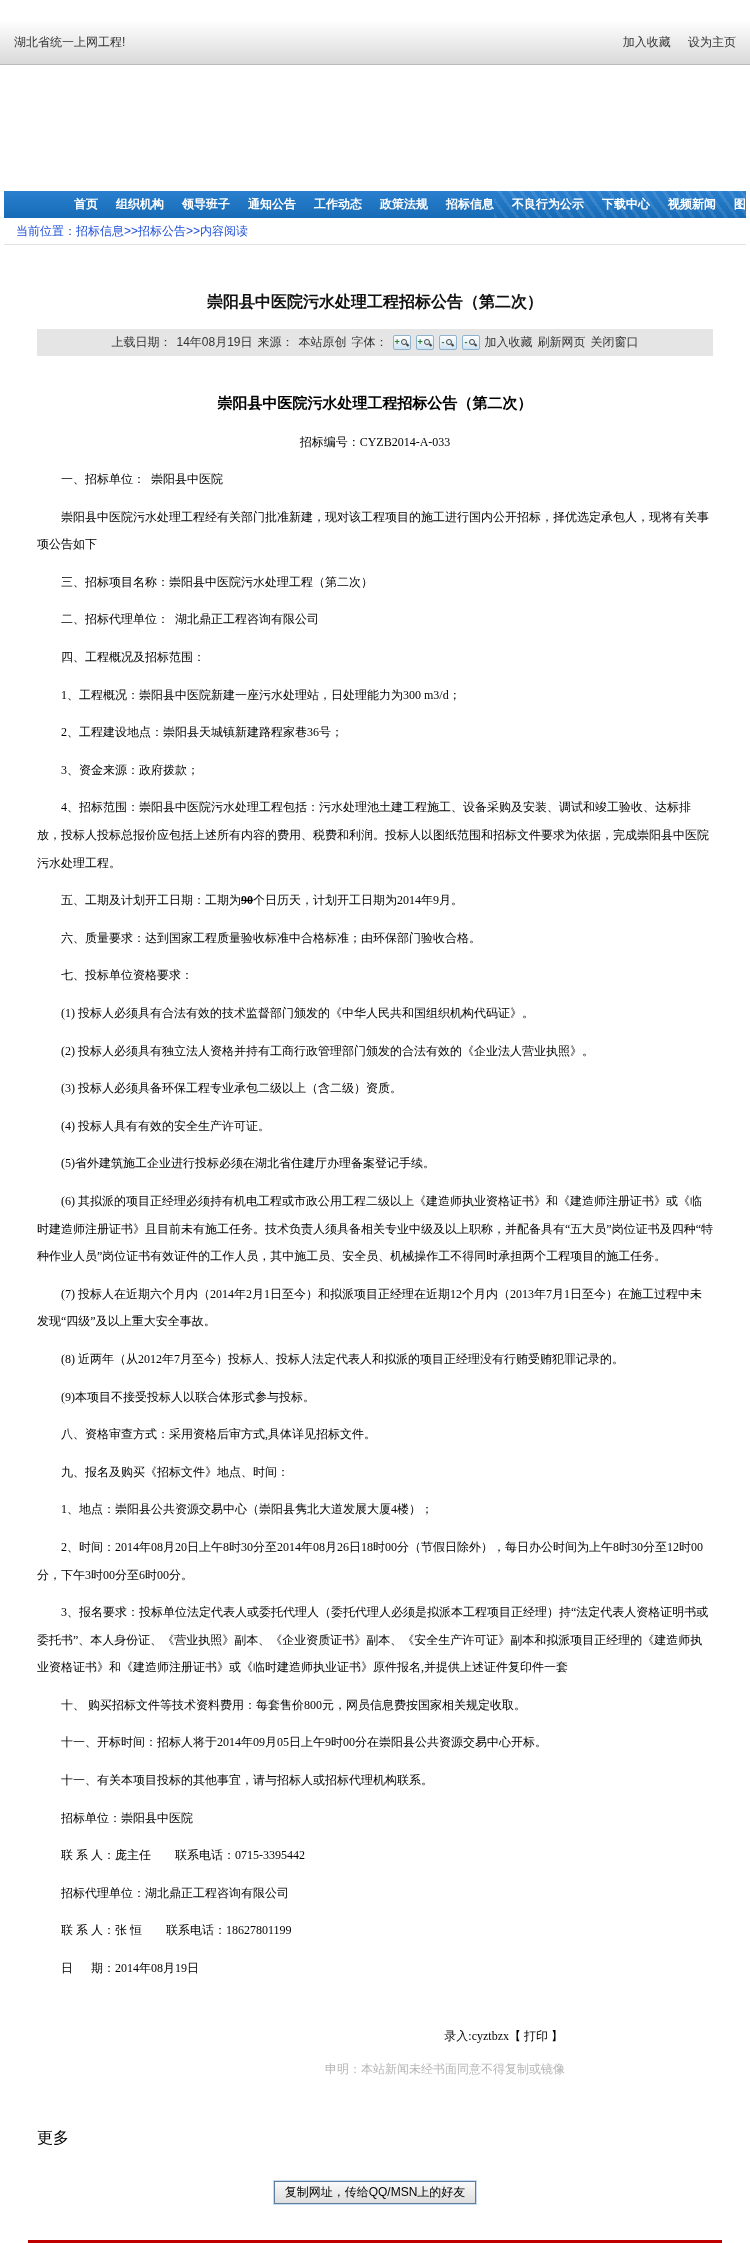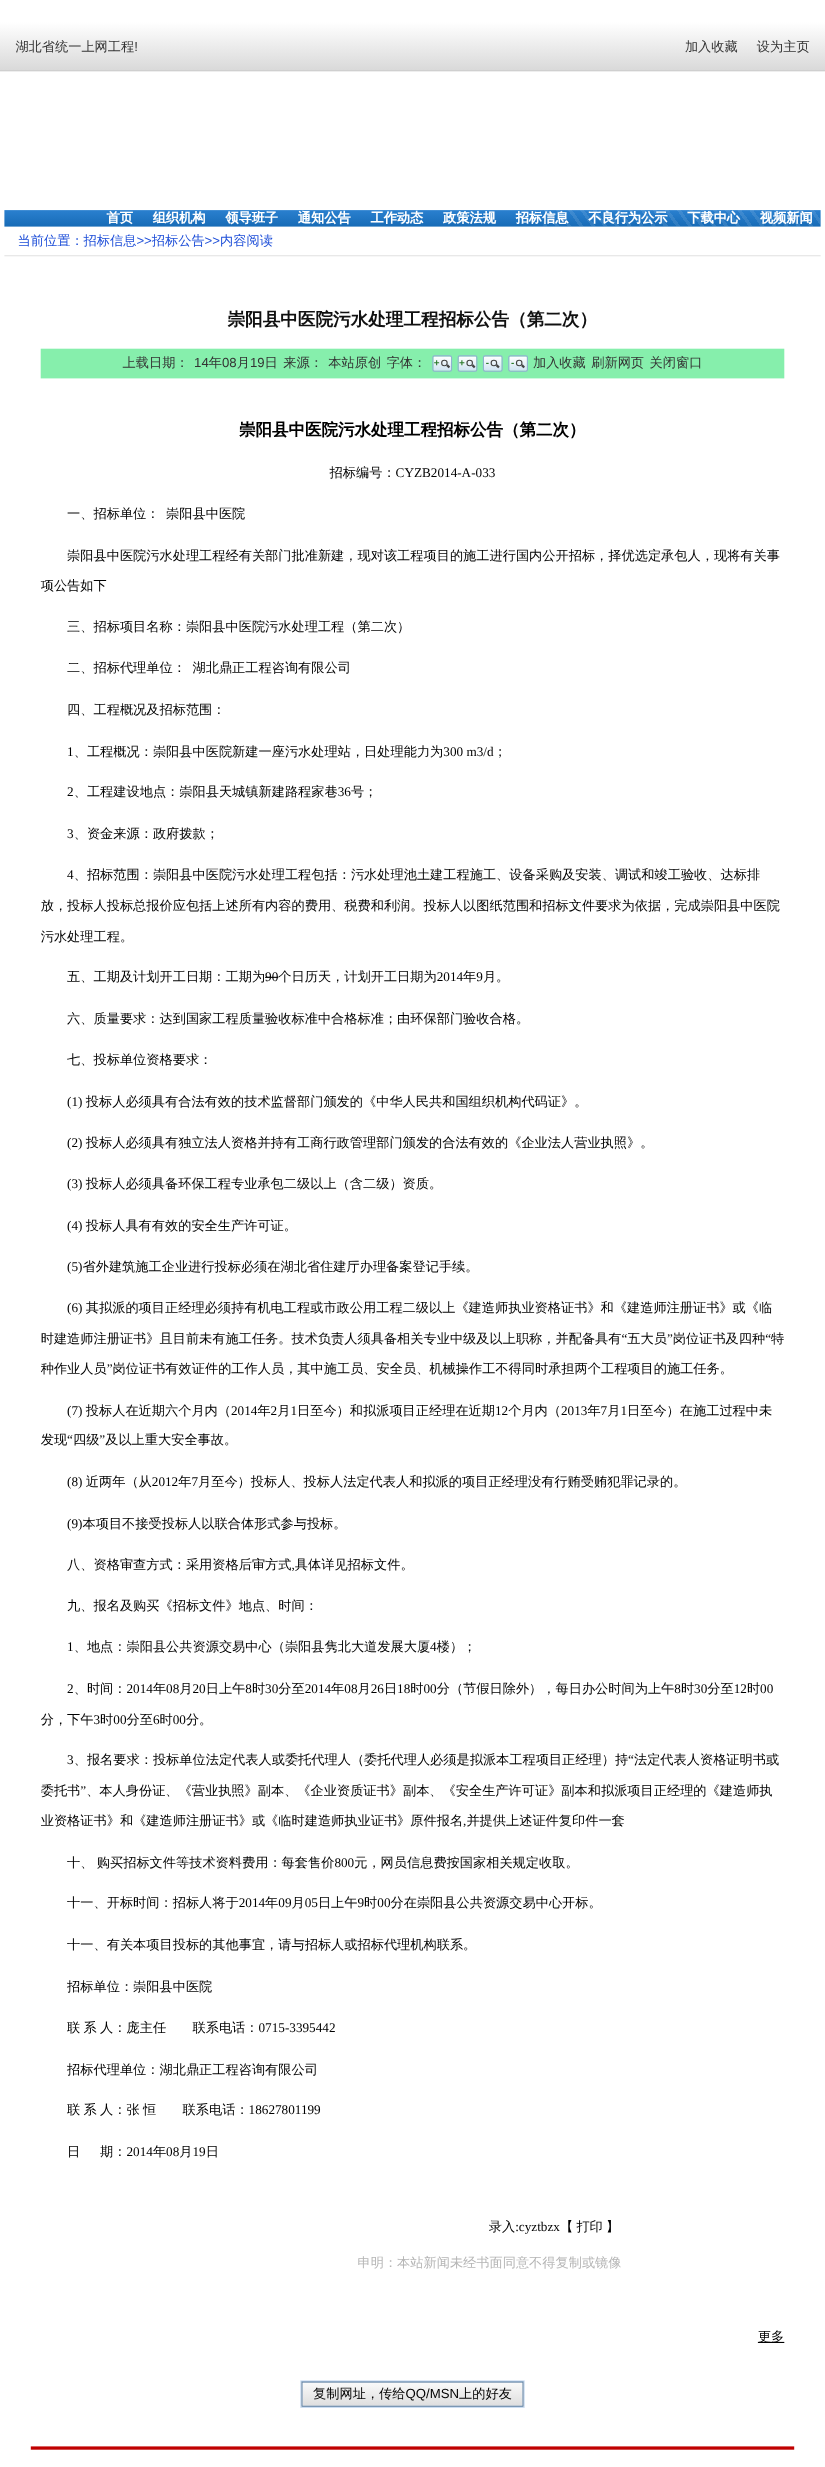--- a/index.html
+++ b/index.html
@@ -7,61 +7,61 @@
   body { width:750px; font-family:"Liberation Sans","DejaVu Sans",sans-serif; color:#000; }
 
   
   .topbar { height:45px; background:linear-gradient(#ffffff,#d9d9d9); border-bottom:1px solid #b9b9b9;
             display:flex; justify-content:space-between; align-items:center; padding:0 14px; font-size:12px; color:#333;margin-top:20px; }
   .topbar a { color:#333; text-decoration:none; margin-left:14px; cursor:pointer; }
 
   .banner-space { height:126px; background:#fff; }
 
   
-  .nav { position:relative; margin:0 4px; height:15px; background:linear-gradient(#2a80cf,#176bb6);
-         display:flex; align-items:center; padding-left:84px; overflow:hidden; }
+  .nav { position:relative; margin:0 4px; height:27px; background:linear-gradient(#2a80cf,#176bb6);
+         display:flex; align-items:center; padding-left:61px; overflow:hidden; }
   .nav::after { content:""; position:absolute; right:0; top:0; width:34%; height:100%;
                 background:repeating-linear-gradient(55deg, rgba(255,255,255,.10) 0 3px, rgba(255,255,255,0) 3px 9px); }
   .nav-item { color:#fff; font-weight:bold; font-size:12px; padding:0 9px; cursor:pointer; white-space:nowrap; z-index:1; }
 
   
   .breadcrumb { margin:0 4px; height:27px; display:flex; align-items:center; font-size:12px; color:#1d4ed8;
                 padding:0 12px; border-bottom:1px solid #e3e3e3; }
   .breadcrumb .path { cursor:pointer; }
 
   .main { width:676px; margin:0 auto; }
 
   .page-title { margin:47px 0 0; text-align:center; font-size:16px; font-weight:bold; color:#111;
                 font-family:"Liberation Serif","DejaVu Serif",serif; }
 
   
-  .meta-bar { margin-top:16px; background:#86efac; height:27px; display:flex; align-items:center;
+  .meta-bar { margin-top:16px; background:#e5e5e5; height:27px; display:flex; align-items:center;
               justify-content:center; font-size:12px; color:#333; gap:5px; }
   .meta-bar a { color:#333; text-decoration:none; cursor:pointer; }
   .icon-btn { width:18px; height:15px; border:1px solid #8fb2cf; background:linear-gradient(#ffffff,#cfe3f2);
               border-radius:2px; display:inline-flex; align-items:center; justify-content:center; gap:1px;
               cursor:pointer; padding:0; }
   .icon-btn .sign { font-size:9px; line-height:1; color:#2b7a2b; font-weight:bold; }
   .mag { position:relative; width:8px; height:8px; display:inline-block; }
   .mag::before { content:""; position:absolute; left:0; top:0; width:4px; height:4px; border:1px solid #444; border-radius:50%; }
   .mag::after { content:""; position:absolute; left:5px; top:5px; width:3px; height:2px; background:#444; transform:rotate(45deg); }
 
   
   .article { margin-top:30px; font-size:12px; line-height:2.3; color:#000;
              font-family:"Liberation Serif","DejaVu Serif",serif; }
   .article p { margin:0 0 10px; text-indent:2em; white-space:pre-wrap; }
   .art-title { margin:0 0 8px; text-align:center; font-size:15px; font-weight:bold; }
   .tender-no { text-align:center; text-indent:0 !important; }
-  .strike { font-weight:normal; text-decoration:line-through;text-align:center; }
+  .strike { font-weight:bold; text-decoration:line-through;text-align:center; }
 
   .entry-line { margin-top:40px; text-align:right; padding-right:150px; font-size:12px; }
   .entry-line a { color:#000; text-decoration:none; cursor:pointer; }
   .copy-notice { margin-top:6px; text-align:right; padding-right:148px; font-size:12px; color:#b5b5b5; }
 
-  .more-row { margin-top:44px; text-align:right; font-size:12px;text-decoration:underline; }
+  .more-row { margin-top:44px; text-align:left; font-size:16px; }
   .more-row span { cursor:pointer; }
   .copy-row { margin-top:32px; text-align:center; }
   .copy-btn { font-size:12px; font-family:inherit; padding:2px 10px; background:linear-gradient(#fafafa,#dedede);
               border:1px solid #5a7da0; box-shadow:0 0 0 1px #c7daf0; cursor:pointer; color:#000; }
 
   .red-line { margin:36px 28px 0; height:3px; background:#c00000; }
 
   
   .footer { margin-top:18px; text-align:center; font-size:12px; color:#222; line-height:2.1; }
 </style>

